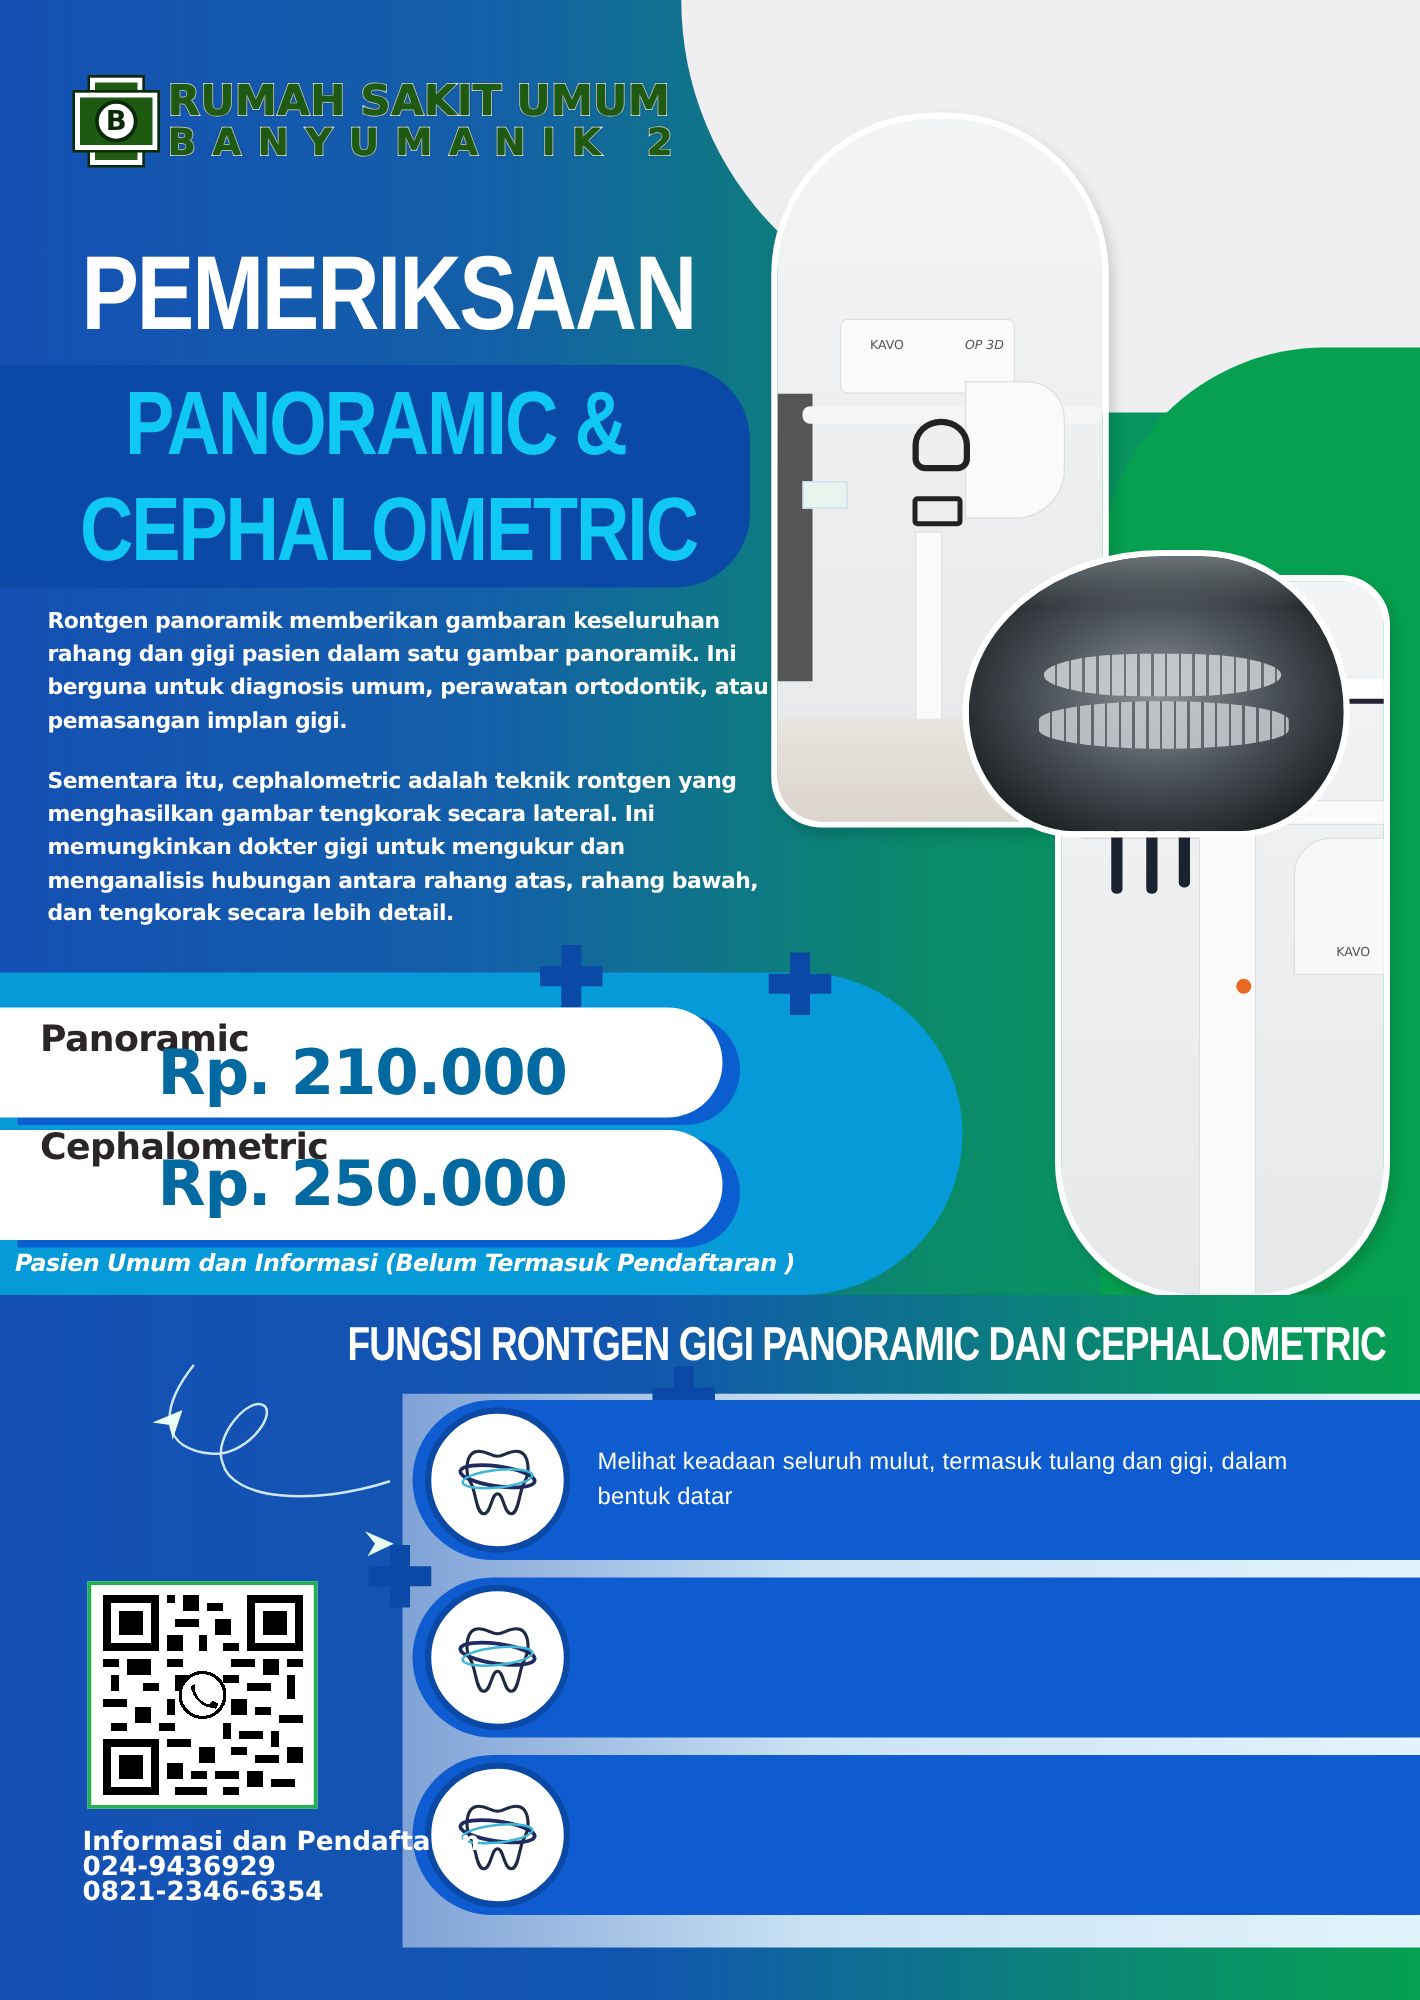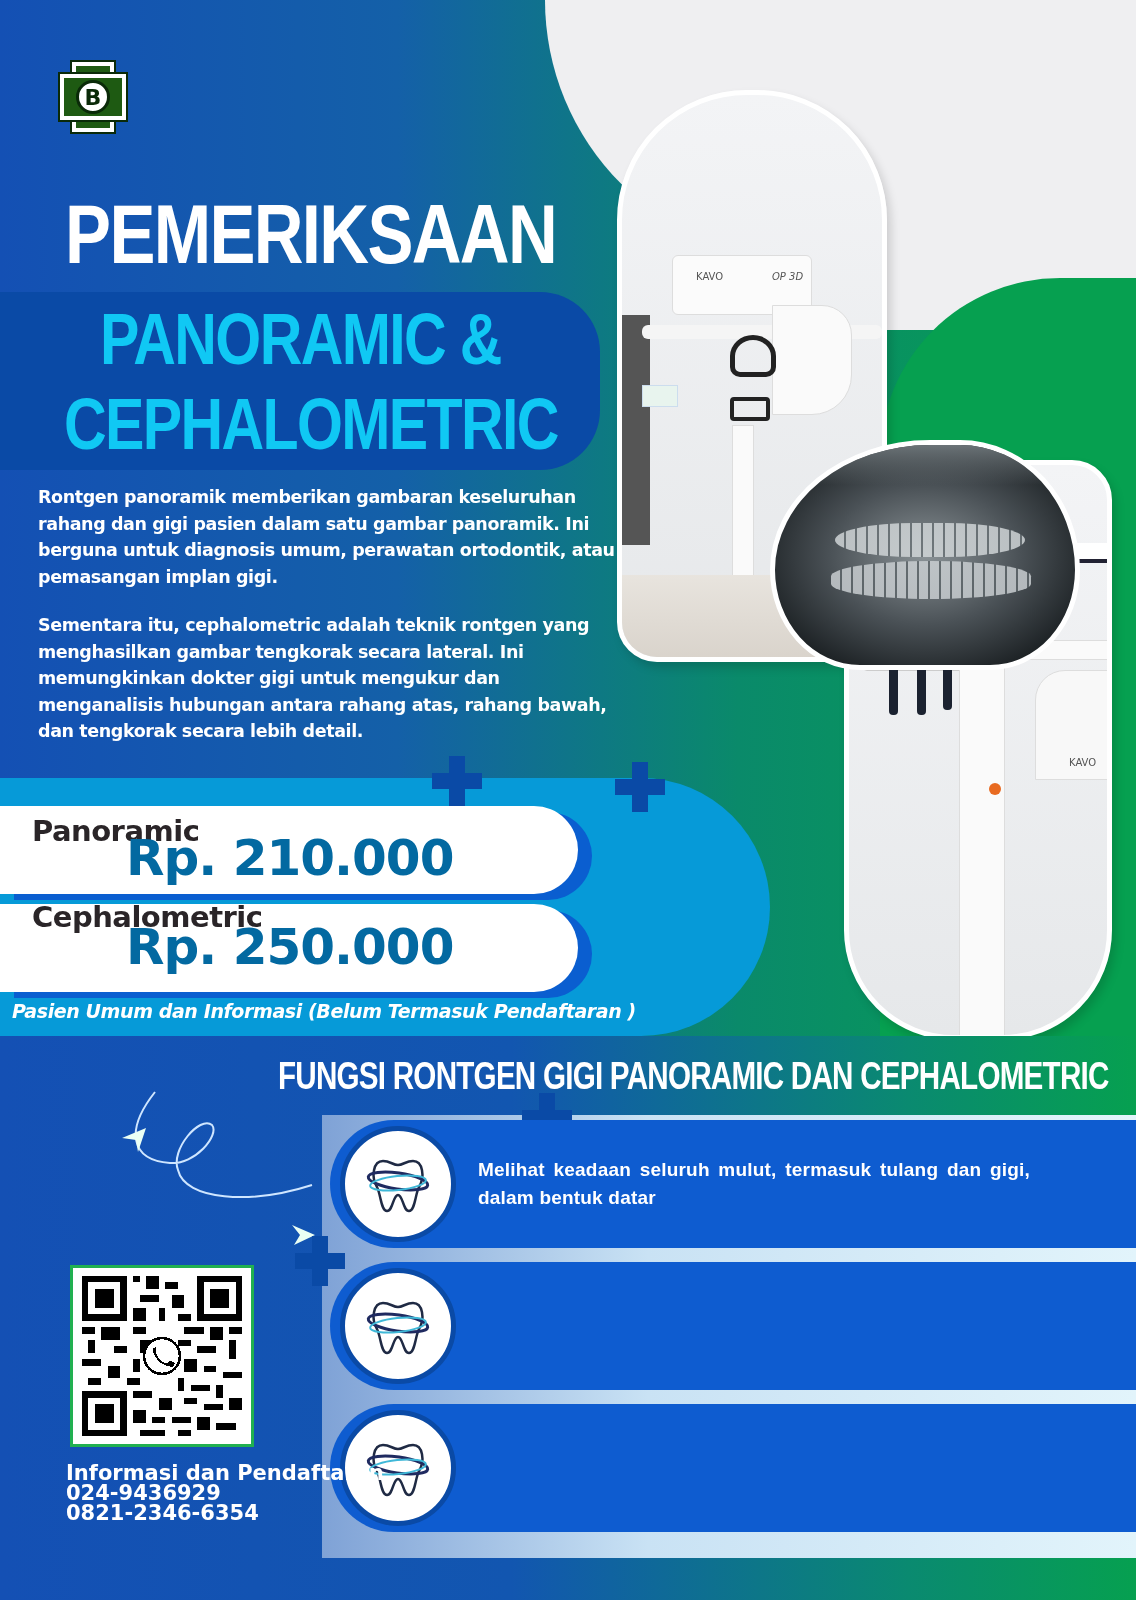--- a/index.html
+++ b/index.html
@@ -137,21 +137,21 @@
   .fn-item {
     left: 330px; width: 806px; height: 128px; background: #0e5cd0;
     border-radius: 64px 0 0 64px; display: flex; align-items: center;
   }
   .fn-icon {
     width: 116px; height: 116px; border-radius: 50%; background: #fff; margin-left: 10px;
     border: 5px solid #0a4aa6; display: flex; align-items: center; justify-content: center; flex-shrink: 0;
   }
   .fn-text {
     margin-left: 22px; width: 552px; color: #fff; font-size: 19px; line-height: 28px;
-    font-family: "Liberation Sans", sans-serif; font-weight: 700; text-align: justify; letter-spacing: 0.2px;
+    font-family: "Liberation Sans", sans-serif; font-weight: 400; text-align: justify; letter-spacing: 0.2px;
   }
 
   
   .qr {
     left: 70px; top: 1265px; width: 184px; height: 182px; background: #fff;
     border: 3px solid #21b050; padding: 8px;
   }
   .contact {
     left: 66px; top: 1463px; color: #fff; font-weight: 700; font-size: 21px; line-height: 20px;
     font-family: "DejaVu Sans", sans-serif;
@@ -162,20 +162,24 @@
 
 <div class="abs light-blob"></div>
 <div class="abs light-blob2"></div>
 <div class="abs green-blob"></div>
 
 <div class="abs logo">
   <div class="logo-mark">
     <div class="cross-v"></div>
     <div class="cross-h"></div>
     <div class="circle">B</div>
+  </div>
+  <div class="logo-text">
+    <div class="l1">RUMAH SAKIT UMUM</div>
+    <div class="l2">BANYUMANIK 2</div>
   </div>
 </div>
 
 <div class="abs title-main">PEMERIKSAAN</div>
 <div class="abs title-box"></div>
 <div class="abs title-sub sub1">PANORAMIC &amp;</div>
 <div class="abs title-sub sub2">CEPHALOMETRIC</div>
 
 <div class="abs desc desc1">Rontgen panoramik memberikan gambaran keseluruhan rahang dan gigi pasien dalam satu gambar panoramik. Ini berguna untuk diagnosis umum, perawatan ortodontik, atau pemasangan implan gigi.</div>
 <div class="abs desc desc2">Sementara itu, cephalometric adalah teknik rontgen yang menghasilkan gambar tengkorak secara lateral. Ini memungkinkan dokter gigi untuk mengukur dan menganalisis hubungan antara rahang atas, rahang bawah, dan tengkorak secara lebih detail.</div>

